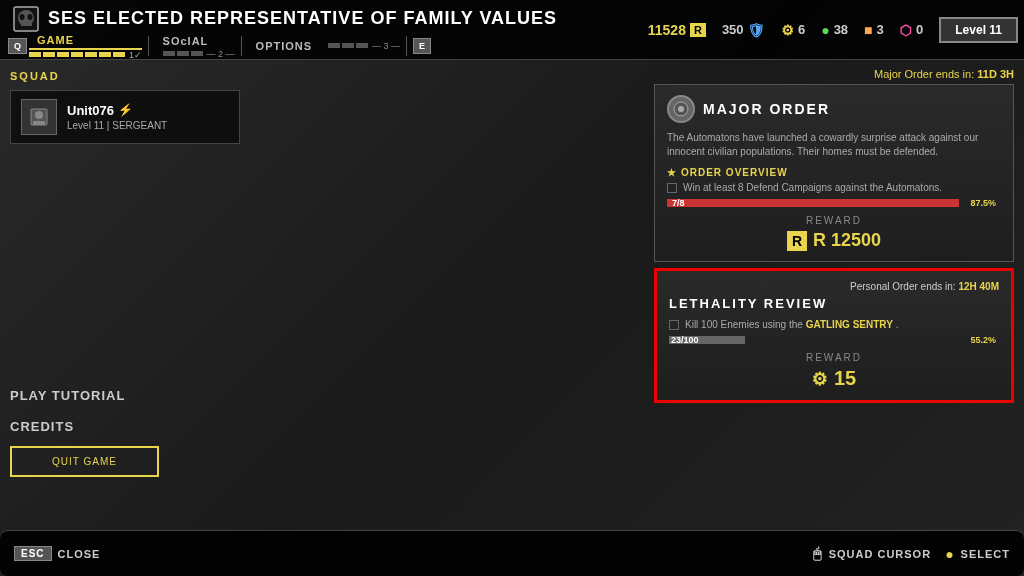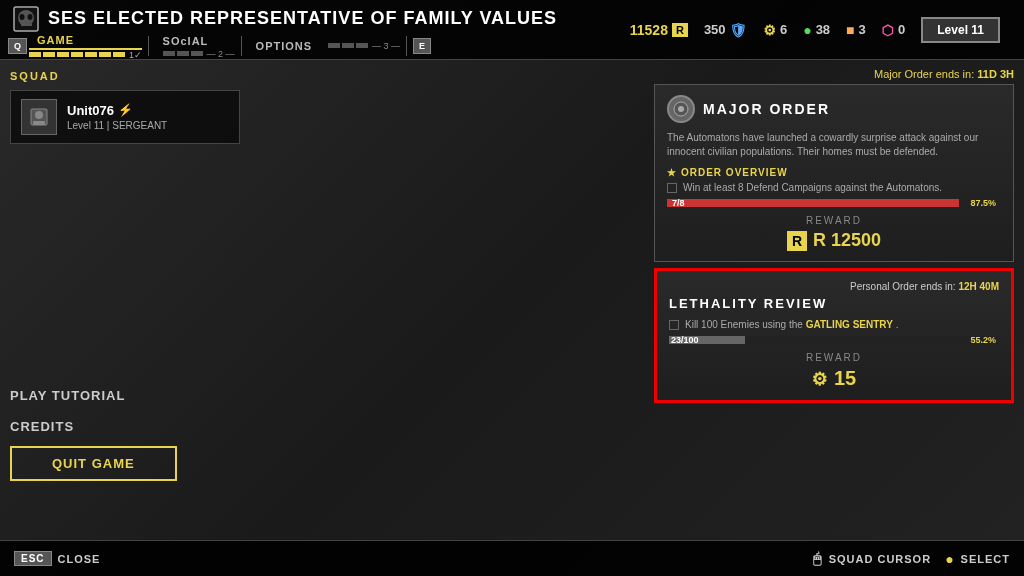--- a/index.html
+++ b/index.html
@@ -39,21 +39,21 @@
       color: #fff;
       text-transform: uppercase;
       letter-spacing: 1px;
     }
 
     
     .top-stats {
       display: flex;
       align-items: center;
       gap: 16px;
-      padding-right: 24px;
+      padding-right: 6px;
     }
 
     .stat-item {
       display: flex;
       align-items: center;
       gap: 4px;
       font-size: 13px;
       font-weight: bold;
     }
 
@@ -133,22 +133,22 @@
       color: #ccc;
       letter-spacing: 1px;
       padding: 8px 0;
       cursor: pointer;
     }
 
     .quit-button {
       background: transparent;
       border: 2px solid #e8d44d;
       color: #e8d44d;
-      font-size: 13px;
-      font-weight: bold;
+      font-size: 10px;
+      font-weight: normal;
       letter-spacing: 1px;
       padding: 8px 40px;
       margin-top: 4px;
       cursor: pointer;
     }
 
     
     .right-panel {
       position: absolute;
       top: 68px;
@@ -341,28 +341,29 @@
       background: #666;
       position: absolute;
       left: 0; top: 0;
       width: 23%;
     }
 
     
     .bottom-bar {
       position: absolute;
       bottom: 0; left: 0; right: 0;
-      height: 36px;
+      height: 46px;
       background: rgba(0,0,0,0.9);
       border-top: 1px solid #444;
       display: flex;
       align-items: center;
       justify-content: space-between;
       padding: 0 14px;
       z-index: 10;
+      border-radius: 8px;
     }
 
     .bottom-left, .bottom-right {
       display: flex;
       align-items: center;
       gap: 14px;
     }
 
     .bottom-btn {
       display: flex;

